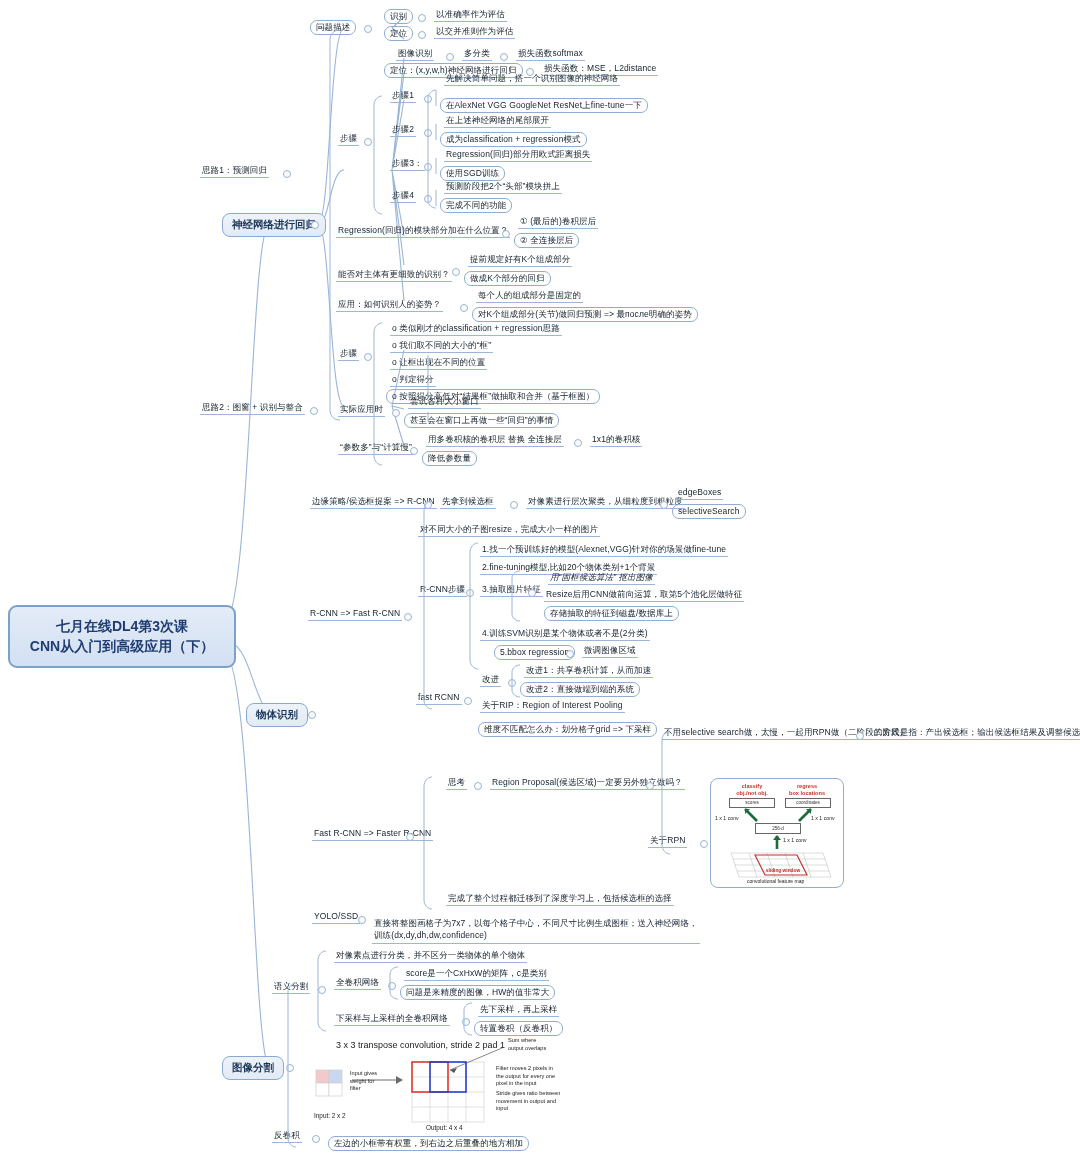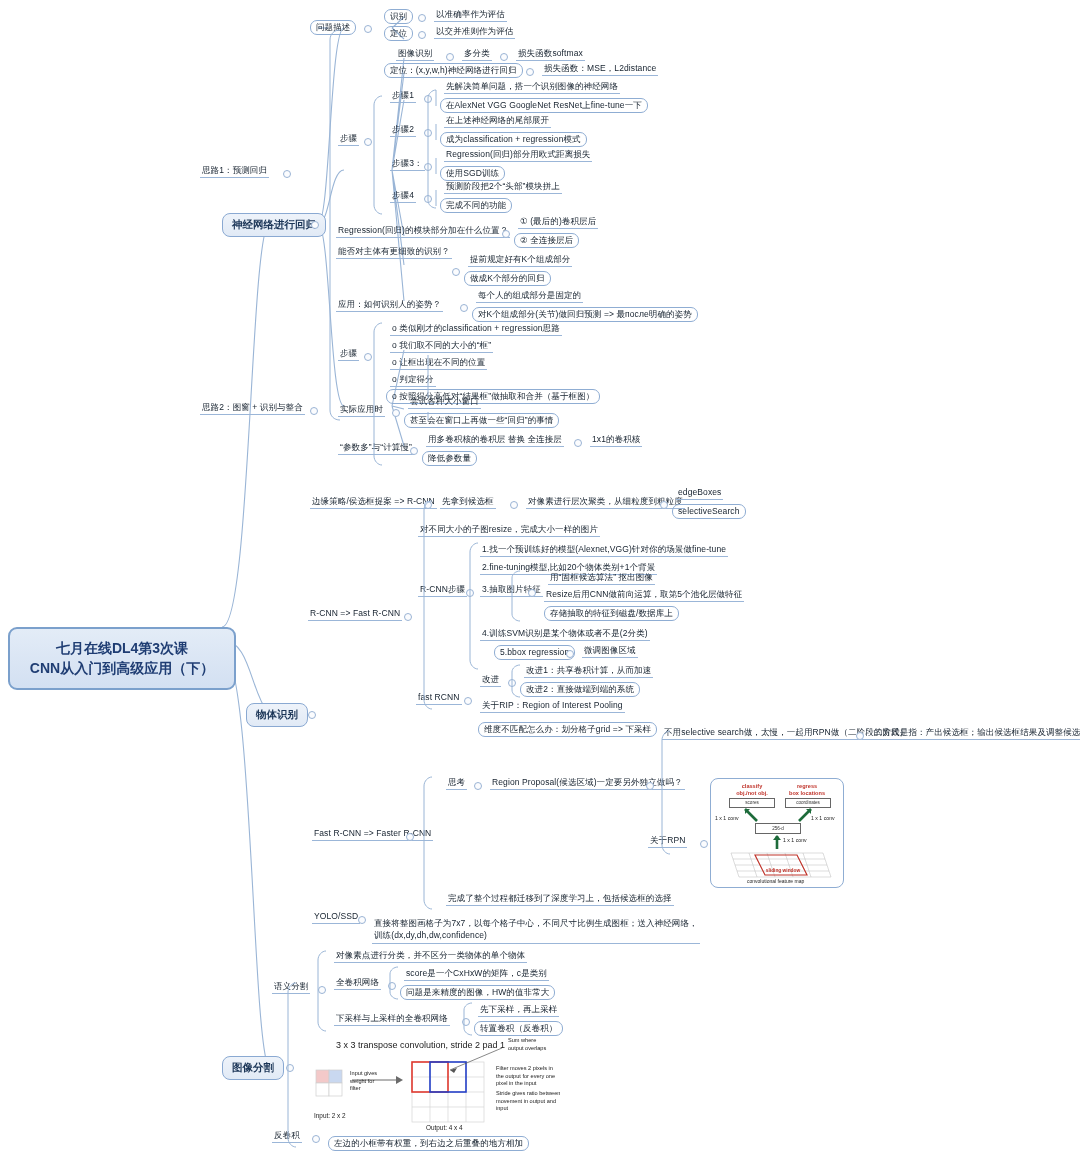--- a/index.html
+++ b/index.html
@@ -120,21 +120,21 @@
       <path d="M318,224 C330,224 330,406 344,406"></path>
 
       <path d="M318,28 L328,28"></path>
       <path d="M392,28 L404,17"></path>
       <path d="M392,28 L404,39"></path>
       <path d="M392,170 L404,58 M392,170 L404,73 M392,170 L404,100 M392,170 L404,236 M392,170 L404,265 M392,170 L404,301"></path>
       <path d="M392,406 L404,350 M392,406 L404,409 M392,406 L404,446"></path>
     </g>
   </svg>
 
-  <div class="root" style="left:8px; top:627px; width:204px;">七月在线DL4第3次课
+  <div class="root" style="left:8px; top:605px; width:204px;">七月在线DL4第3次课
 CNN从入门到高级应用（下）</div>
 
   <div class="branch" style="left:222px; top:213px;">神经网络进行回归</div>
   <div class="branch" style="left:246px; top:703px;">物体识别</div>
   <div class="branch" style="left:222px; top:1056px;">图像分割</div>
 
   <span class="hndl" style="left:311px; top:221px;"></span>
   <span class="hndl" style="left:308px; top:711px;"></span>
   <span class="hndl" style="left:286px; top:1064px;"></span>
 
@@ -160,21 +160,21 @@
   <div class="node leaf" style="left:542px; top:63px;">损失函数：MSE，L2distance</div>
 
   <div class="node leaf" style="left:200px; top:165px;">思路1：预测回归</div>
   <span class="hndl" style="left:283px; top:170px;"></span>
 
   <div class="node leaf" style="left:338px; top:133px;">步骤</div>
   <span class="hndl" style="left:364px; top:138px;"></span>
 
   <div class="node leaf" style="left:390px; top:90px;">步骤1</div>
   <span class="hndl" style="left:424px; top:95px;"></span>
-  <div class="node leaf" style="left:444px; top:81px;">先解决简单问题，搭一个识别图像的神经网络</div>
+  <div class="node leaf" style="left:444px; top:73px;">先解决简单问题，搭一个识别图像的神经网络</div>
   <div class="node boxed" style="left:440px; top:98px;">在AlexNet VGG GoogleNet ResNet上fine-tune一下</div>
 
   <div class="node leaf" style="left:390px; top:124px;">步骤2</div>
   <span class="hndl" style="left:424px; top:129px;"></span>
   <div class="node leaf" style="left:444px; top:115px;">在上述神经网络的尾部展开</div>
   <div class="node boxed" style="left:440px; top:132px;">成为classification + regression模式</div>
 
   <div class="node leaf" style="left:390px; top:158px;">步骤3：</div>
   <span class="hndl" style="left:424px; top:163px;"></span>
   <div class="node leaf" style="left:444px; top:149px;">Regression(回归)部分用欧式距离损失</div>
@@ -183,21 +183,21 @@
   <div class="node leaf" style="left:390px; top:190px;">步骤4</div>
   <span class="hndl" style="left:424px; top:195px;"></span>
   <div class="node leaf" style="left:444px; top:181px;">预测阶段把2个“头部”模块拼上</div>
   <div class="node boxed" style="left:440px; top:198px;">完成不同的功能</div>
 
   <div class="node leaf" style="left:336px; top:225px;">Regression(回归)的模块部分加在什么位置？</div>
   <span class="hndl" style="left:502px; top:230px;"></span>
   <div class="node leaf" style="left:518px; top:216px;">① (最后的)卷积层后</div>
   <div class="node boxed" style="left:514px; top:233px;">② 全连接层后</div>
 
-  <div class="node leaf" style="left:336px; top:246px;">能否对主体有更细致的识别？</div>
+  <div class="node leaf" style="left:336px; top:269px;">能否对主体有更细致的识别？</div>
   <span class="hndl" style="left:452px; top:268px;"></span>
   <div class="node leaf" style="left:468px; top:254px;">提前规定好有K个组成部分</div>
   <div class="node boxed" style="left:464px; top:271px;">做成K个部分的回归</div>
 
   <div class="node leaf" style="left:336px; top:299px;">应用：如何识别人的姿势？</div>
   <span class="hndl" style="left:460px; top:304px;"></span>
   <div class="node leaf" style="left:476px; top:290px;">每个人的组成部分是固定的</div>
   <div class="node boxed" style="left:472px; top:307px;">对K个组成部分(关节)做回归预测 =&gt; 最после明确的姿势</div>
 
   <div class="node leaf" style="left:200px; top:402px;">思路2：图窗 + 识别与整合</div>
@@ -238,21 +238,21 @@
 
   <div class="node leaf" style="left:418px; top:524px;">对不同大小的子图resize，完成大小一样的图片</div>
 
   <div class="node leaf" style="left:418px; top:584px;text-align:center;">R-CNN步骤</div>
   <span class="hndl" style="left:466px; top:589px;"></span>
 
   <div class="node leaf" style="left:480px; top:544px;">1.找一个预训练好的模型(Alexnet,VGG)针对你的场景做fine-tune</div>
   <div class="node leaf" style="left:480px; top:562px;">2.fine-tuning模型,比如20个物体类别+1个背景</div>
   <div class="node leaf" style="left:480px; top:584px;">3.抽取图片特征</div>
   <span class="hndl" style="left:528px; top:589px;"></span>
-  <div class="node leaf" style="left:548px; top:572px;">用“固框候选算法” 抠出图像</div>
+  <div class="node leaf" style="left:548px; top:572px;font-style:italic;">用“固框候选算法” 抠出图像</div>
   <div class="node leaf" style="left:544px; top:589px;">Resize后用CNN做前向运算，取第5个池化层做特征</div>
   <div class="node boxed" style="left:544px; top:606px;">存储抽取的特征到磁盘/数据库上</div>
   <div class="node leaf" style="left:480px; top:628px;">4.训练SVM识别是某个物体或者不是(2分类)</div>
   <div class="node boxed" style="left:494px; top:645px;">5.bbox regression</div>
   <span class="hndl" style="left:566px; top:650px;"></span>
   <div class="node leaf" style="left:582px; top:645px;">微调图像区域</div>
 
   <div class="node leaf" style="left:416px; top:692px;">fast RCNN</div>
   <span class="hndl" style="left:464px; top:697px;"></span>
   <div class="node leaf" style="left:480px; top:674px;">改进</div>

